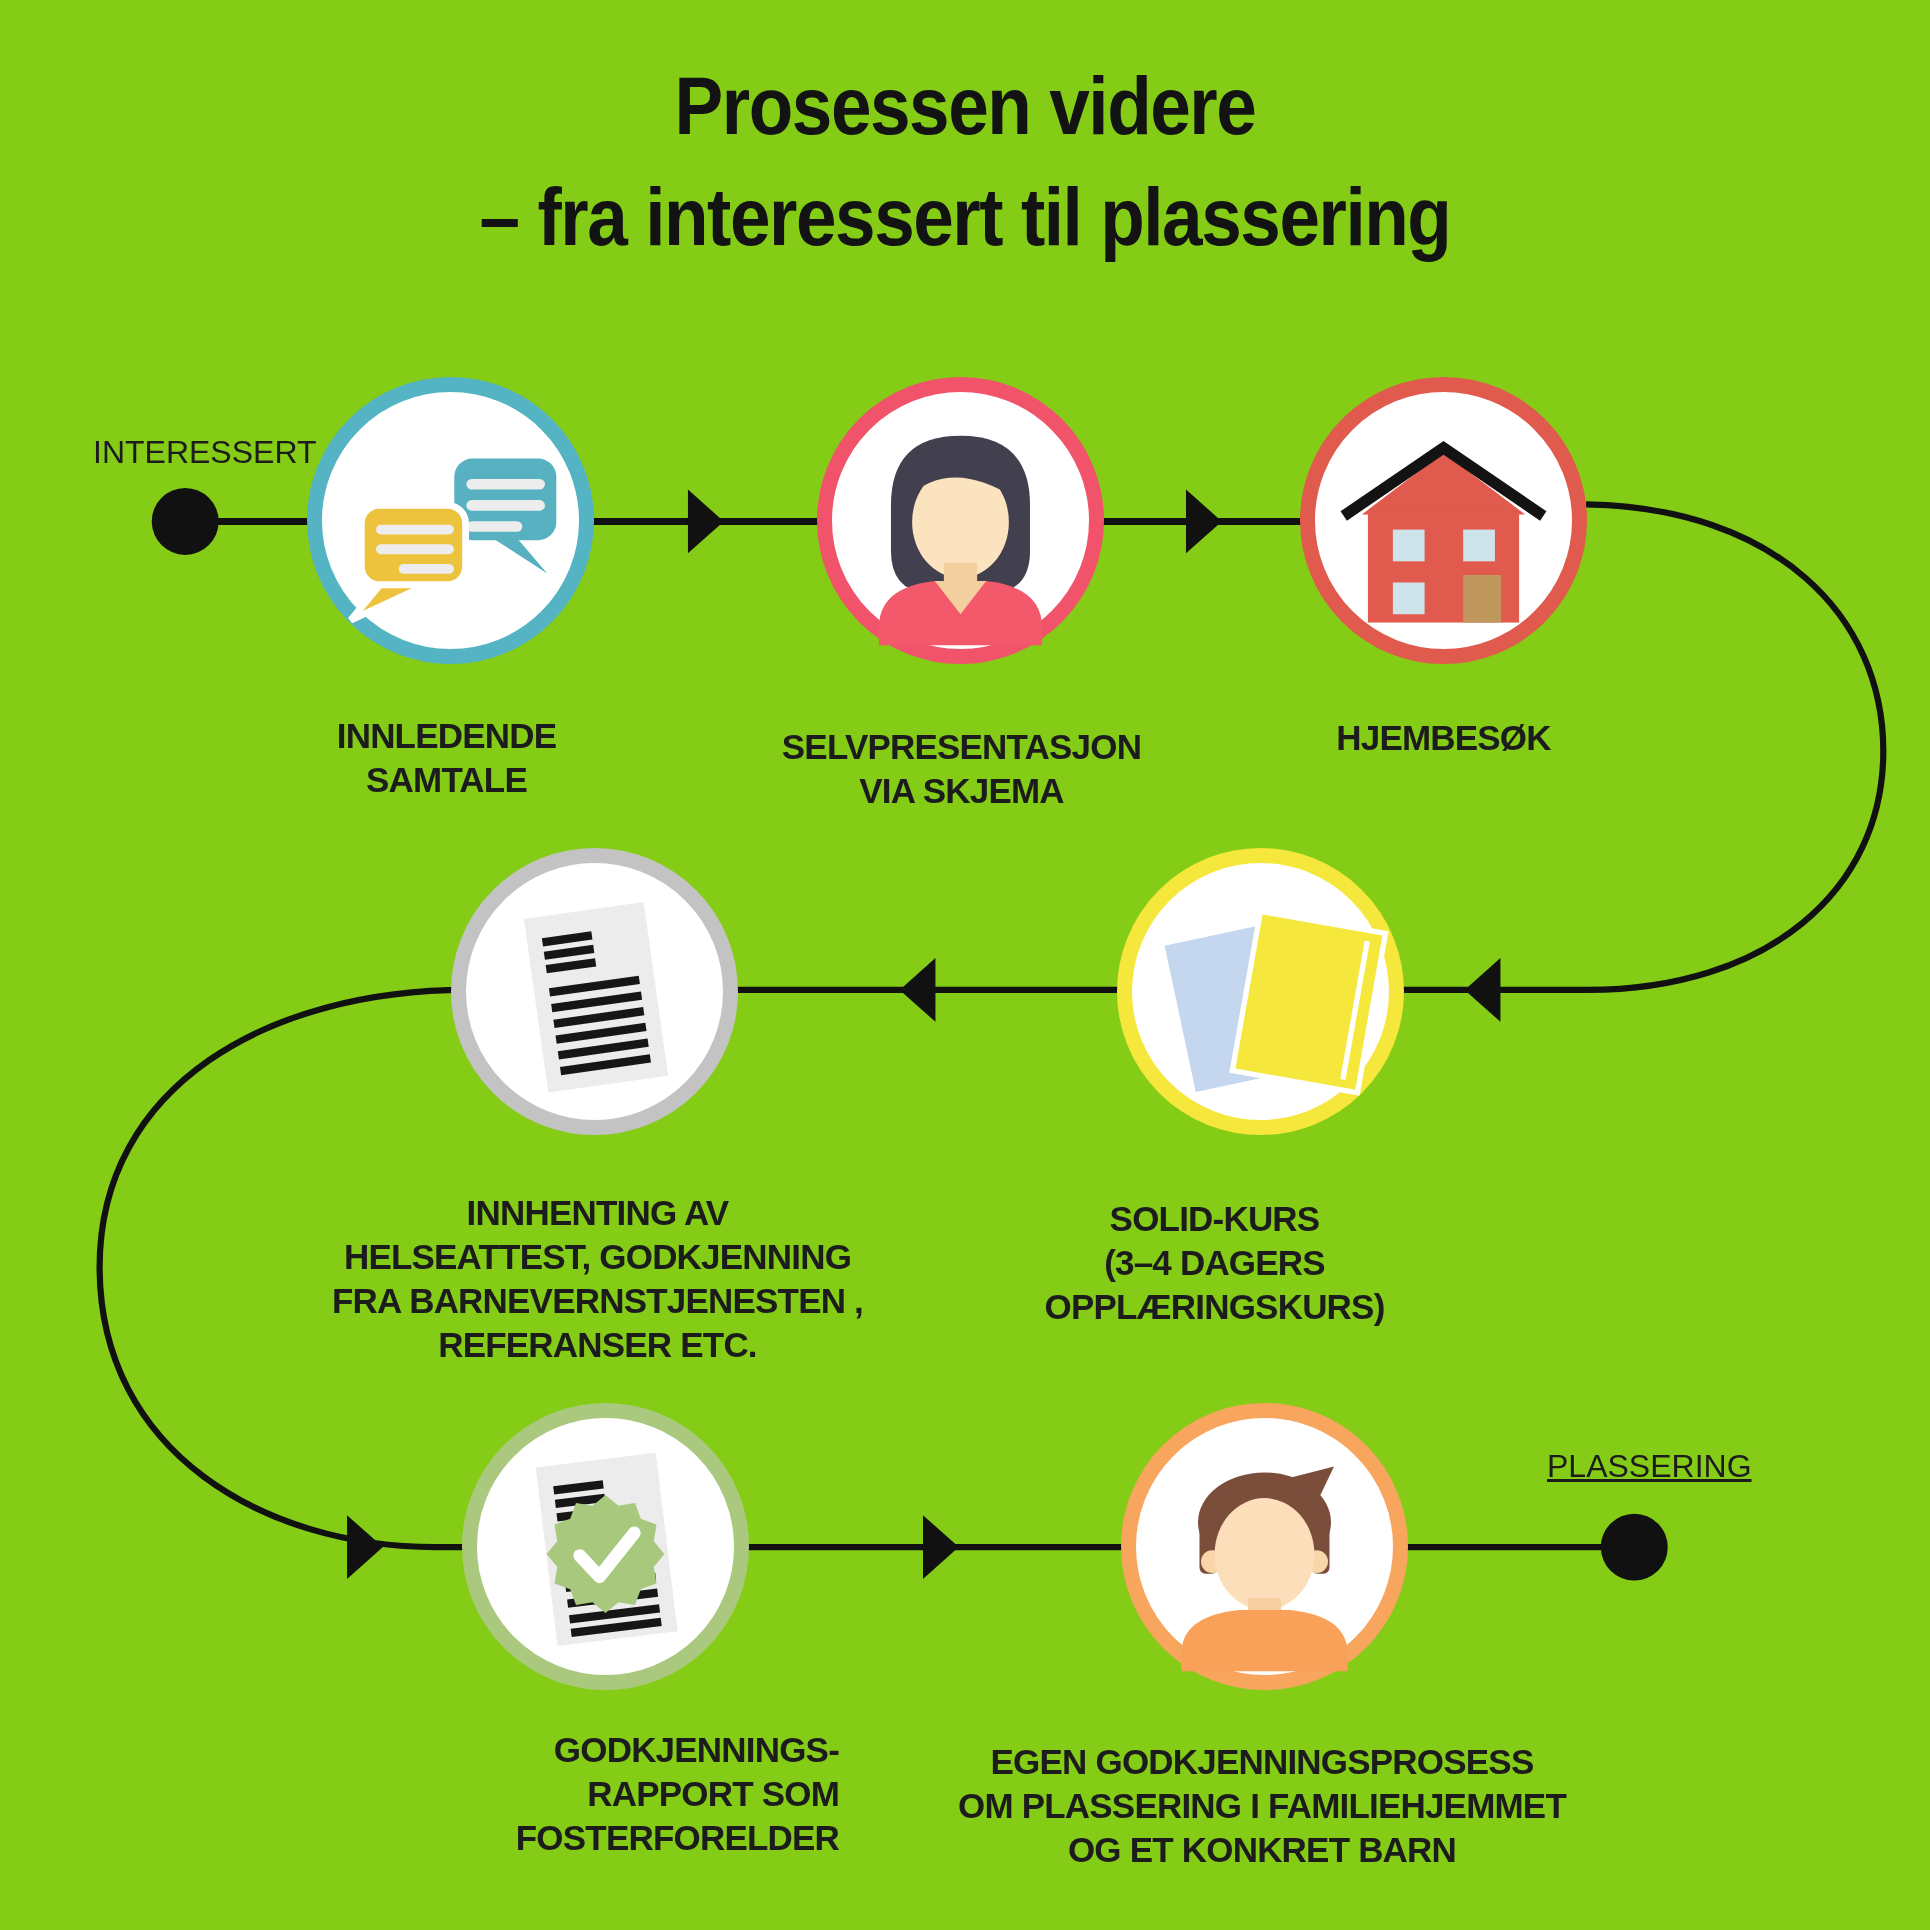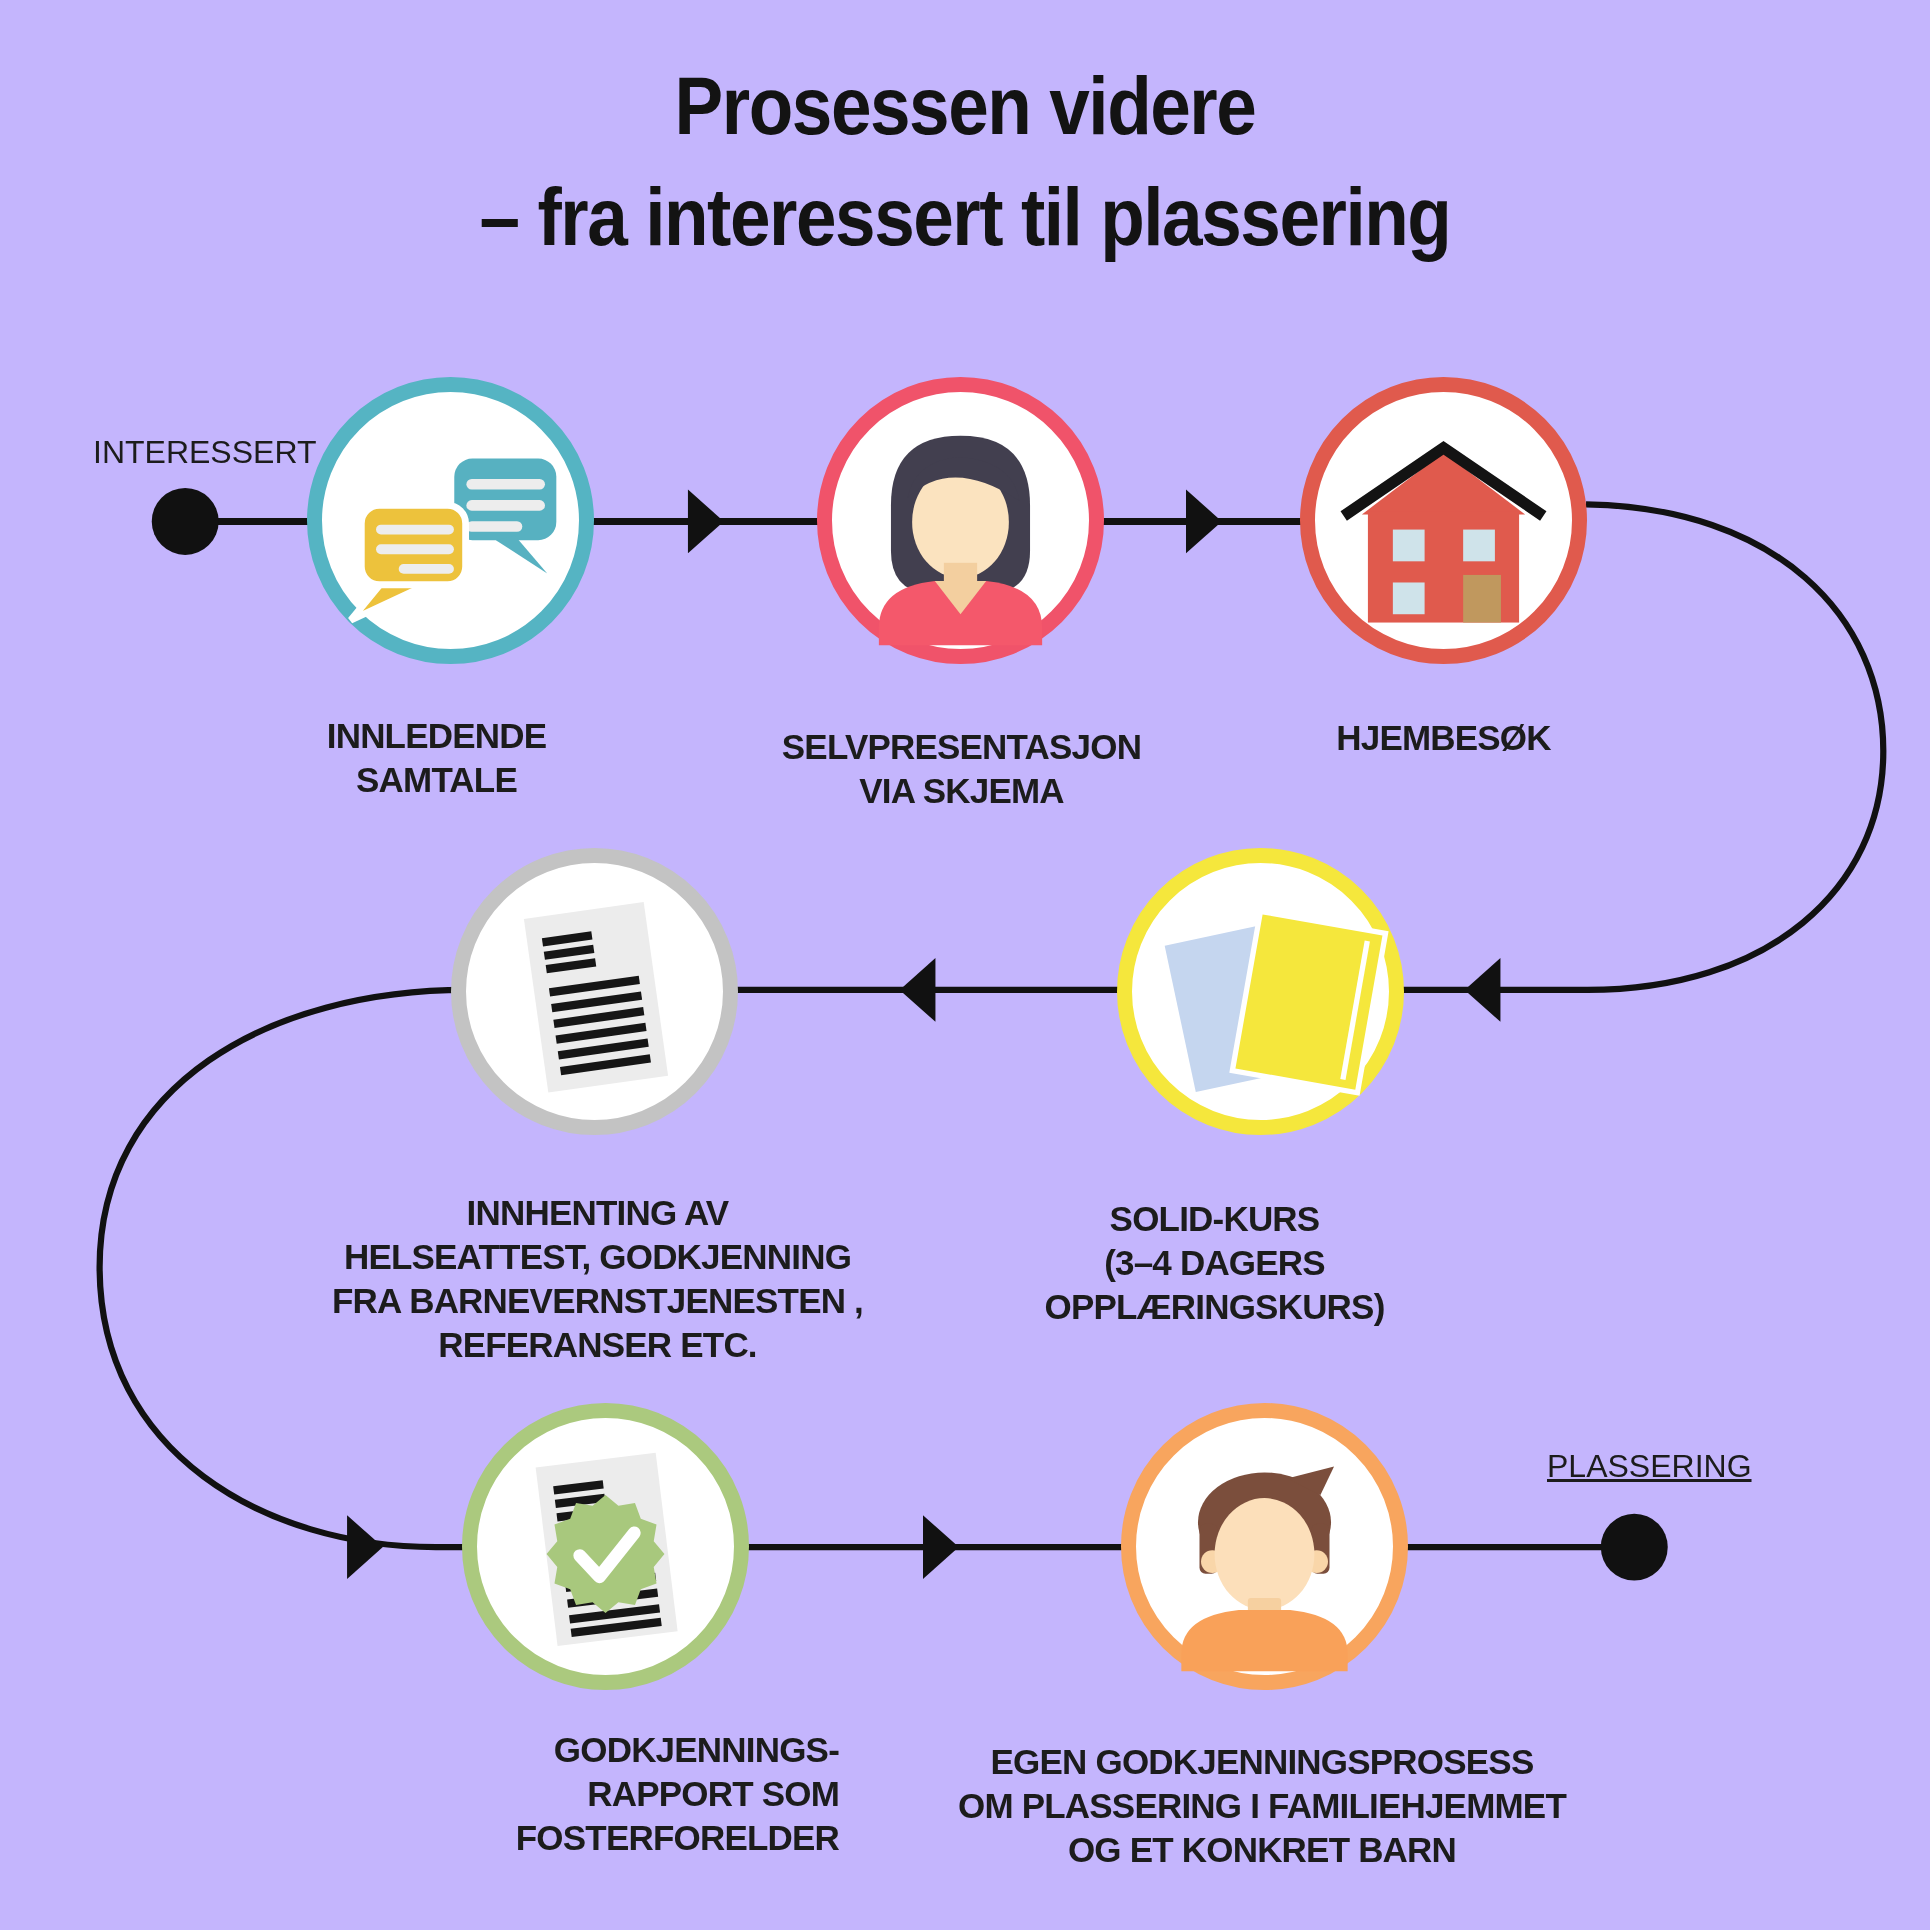--- a/index.html
+++ b/index.html
@@ -40,34 +40,34 @@
     font-size:32px;font-weight:400;color:#1c1c1c;letter-spacing:0;
   }
   
   .pos-c1{left:307px;top:377px;}
   .pos-c2{left:817px;top:377px;}
   .pos-c3{left:1300px;top:377px;}
   .pos-c4{left:451px;top:848px;}
   .pos-c5{left:1117px;top:848px;}
   .pos-c6{left:462px;top:1403px;}
   .pos-c7{left:1121px;top:1403px;}
-  .pos-l1{left:242px;width:389px;top:714px;}
+  .pos-l1{left:252px;width:389px;top:714px;}
   .pos-l2{left:728px;width:467px;top:725px;}
   .pos-l3{left:1249px;width:389px;top:716px;}
   .pos-l4{left:1020px;width:389px;top:1197px;}
   .pos-l5{left:286px;width:623px;top:1183px;margin-top:8px;}
   .pos-l6{left:372px;width:467px;top:1728px;text-align:right;}
   .pos-l7{left:912px;width:700px;top:1740px;}
   .pos-start{left:93px;top:393px;margin-top:41px;}
   .pos-end{left:1547px;top:1448px;text-decoration:underline;}
 </style>
 </head>
 <body>
 
-<div class="canvas" style="background-color: #c4b5fd;">
+<div class="canvas" style="background-color: #84cc16;">
 
   <div class="title">
     <div>Prosessen videre</div>
     <div>– fra interessert til plassering</div>
   </div>
 
   <svg class="connectors" width="1930" height="1930" viewBox="0 0 2480 2480">
 
     <line x1="238" y1="670" x2="1855" y2="670" stroke="#111" stroke-width="9"></line>
 

